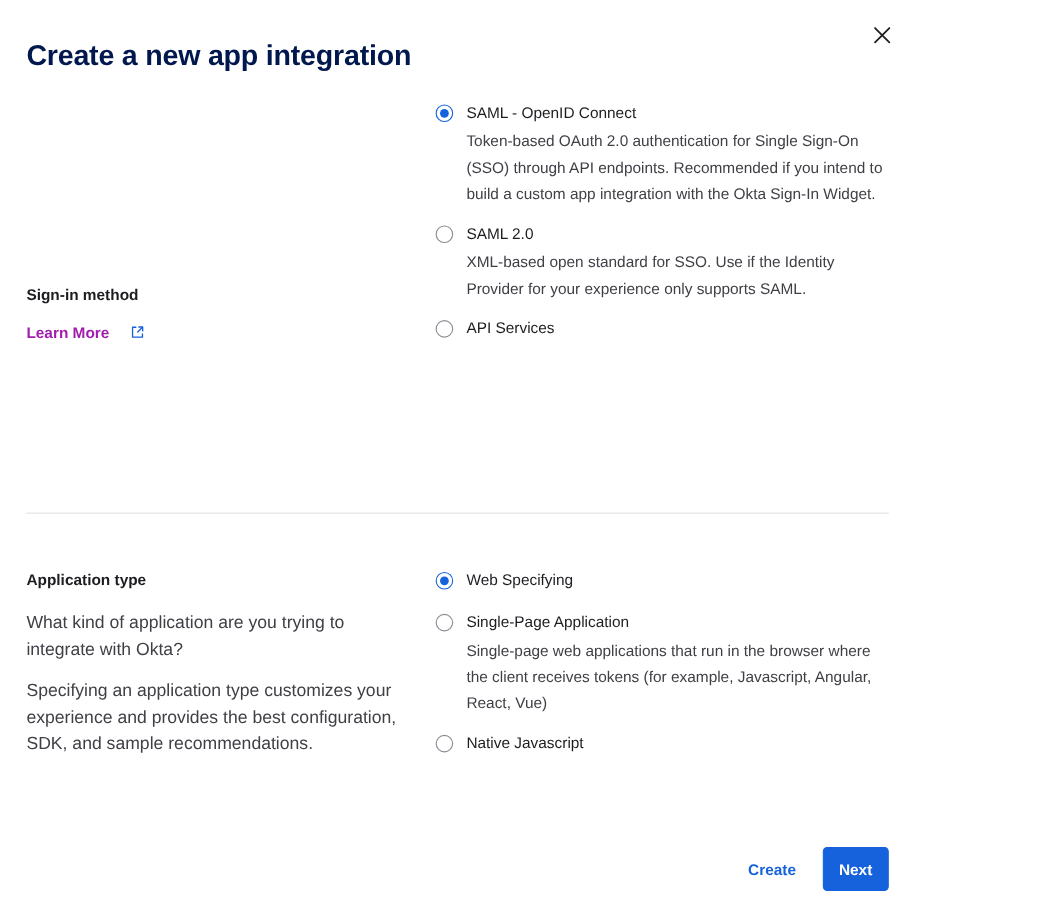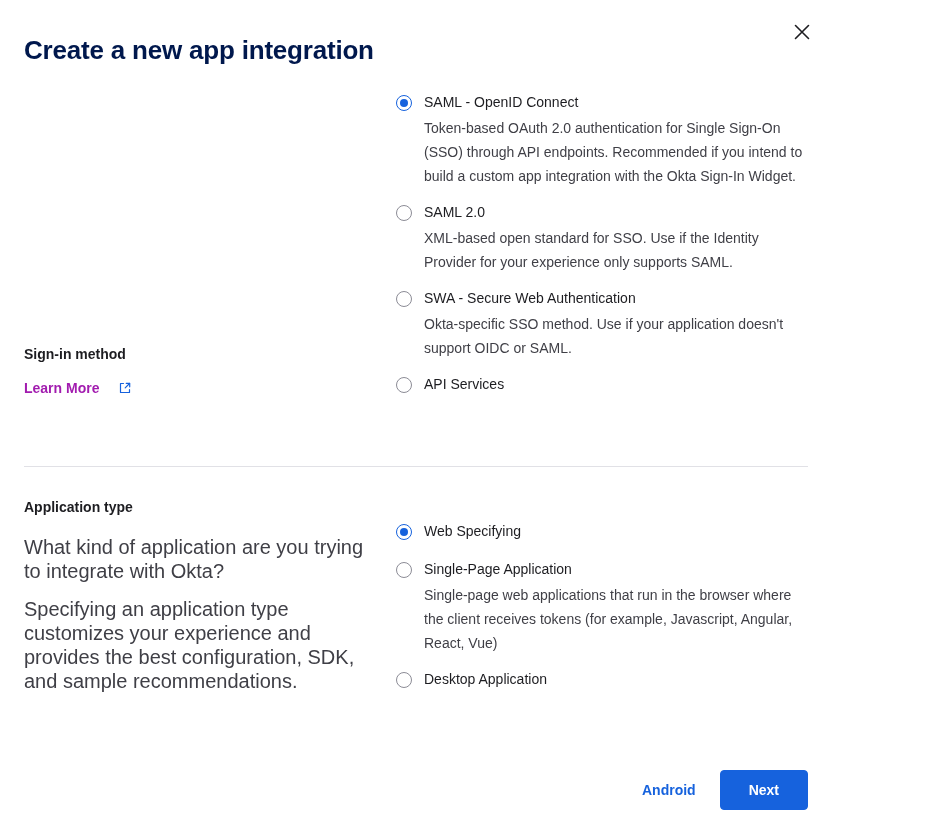--- a/index.html
+++ b/index.html
@@ -50,21 +50,21 @@
     letter-spacing: -0.2px;
     margin: 0;
   }
 
   .section {
     position: absolute;
     left: 24px;
     right: 24px;
   }
   .section-signin { top: 90px; }
-  .section-apptype { top: 497px; }
+  .section-apptype { top: 515px; }
 
   .row {
     display: flex;
     align-items: flex-end;
   }
   .left-col {
     width: 372px;
     flex: 0 0 372px;
     padding-right: 20px;
     box-sizing: border-box;
@@ -87,21 +87,21 @@
     margin-top: 14px;
     font-size: 14px;
     line-height: 20px;
     font-weight: bold;
     color: #a21caf;
     text-decoration: none;
     cursor: pointer;
   }
   .learn-more svg { display:block; }
   .helper-text {
-    font-size: 20px;
+    font-size: 16px;
     line-height: 24px;
     color: #3f3f46;
     margin: 18px 0 0 0;
     max-width: 350px;
   }
   .helper-text + .helper-text { margin-top: 14px; }
 
   .option {
     display: flex;
     align-items: flex-start;
@@ -183,21 +183,21 @@
     border: none;
     color: #1662dd;
     font-weight: bold;
     padding: 9px 16px;
   }
   .btn-next {
     background: #1662dd;
     border: 1px solid #1662dd;
     color: #ffffff;
     font-weight: bold;
-    padding: 9px 28px;
+    padding: 9px 14px;
   }
 </style>
 </head>
 <body>
 
 <div class="dialog">
 
   <button class="close-btn" aria-label="Close">
     <svg width="18" height="18" viewBox="0 0 18 18" fill="none" xmlns="http://www.w3.org/2000/svg">
       <path d="M2.5 2.5 L15.5 15.5 M15.5 2.5 L2.5 15.5" stroke="#1d1d21" stroke-width="1.6" stroke-linecap="round"></path>
@@ -230,27 +230,20 @@
         </label>
 
         <label class="option">
           <span class="radio"></span>
           <span class="option-body">
             <span class="option-label" style="display:block;">SAML 2.0</span>
             <span class="option-desc" style="display:block;">XML-based open standard for SSO. Use if the Identity Provider for your experience only supports SAML.</span>
           </span>
         </label>
 
-        <label class="option">
-          <span class="radio"></span>
-          <span class="option-body">
-            <span class="option-label" style="display:block;">SWA - Secure Web Authentication</span>
-            <span class="option-desc" style="display:block;">Okta-specific SSO method. Use if your application doesn't support OIDC or SAML.</span>
-          </span>
-        </label>
 
         <label class="option">
           <span class="radio"></span>
           <span class="option-body">
             <span class="option-label" style="display:block;">API Services</span>
           </span>
         </label>
 
       </div>
     </div>
@@ -278,26 +271,26 @@
           <span class="radio"></span>
           <span class="option-body">
             <span class="option-label" style="display:block;">Single-Page Application</span>
             <span class="option-desc" style="display:block;">Single-page web applications that run in the browser where the client receives tokens (for example, Javascript, Angular, React, Vue)</span>
           </span>
         </label>
 
         <label class="option">
           <span class="radio"></span>
           <span class="option-body">
-            <span class="option-label" style="display:block;">Desktop Application</span>
+            <span class="option-label" style="display:block;">Native Javascript</span>
           </span>
         </label>
 
       </div>
     </div>
   </div>
 
   <div class="footer">
-    <button class="btn btn-cancel">Android</button>
+    <button class="btn btn-cancel">Create</button>
     <button class="btn btn-next">Next</button>
   </div>
 
 </div>
 
 </body></html>

